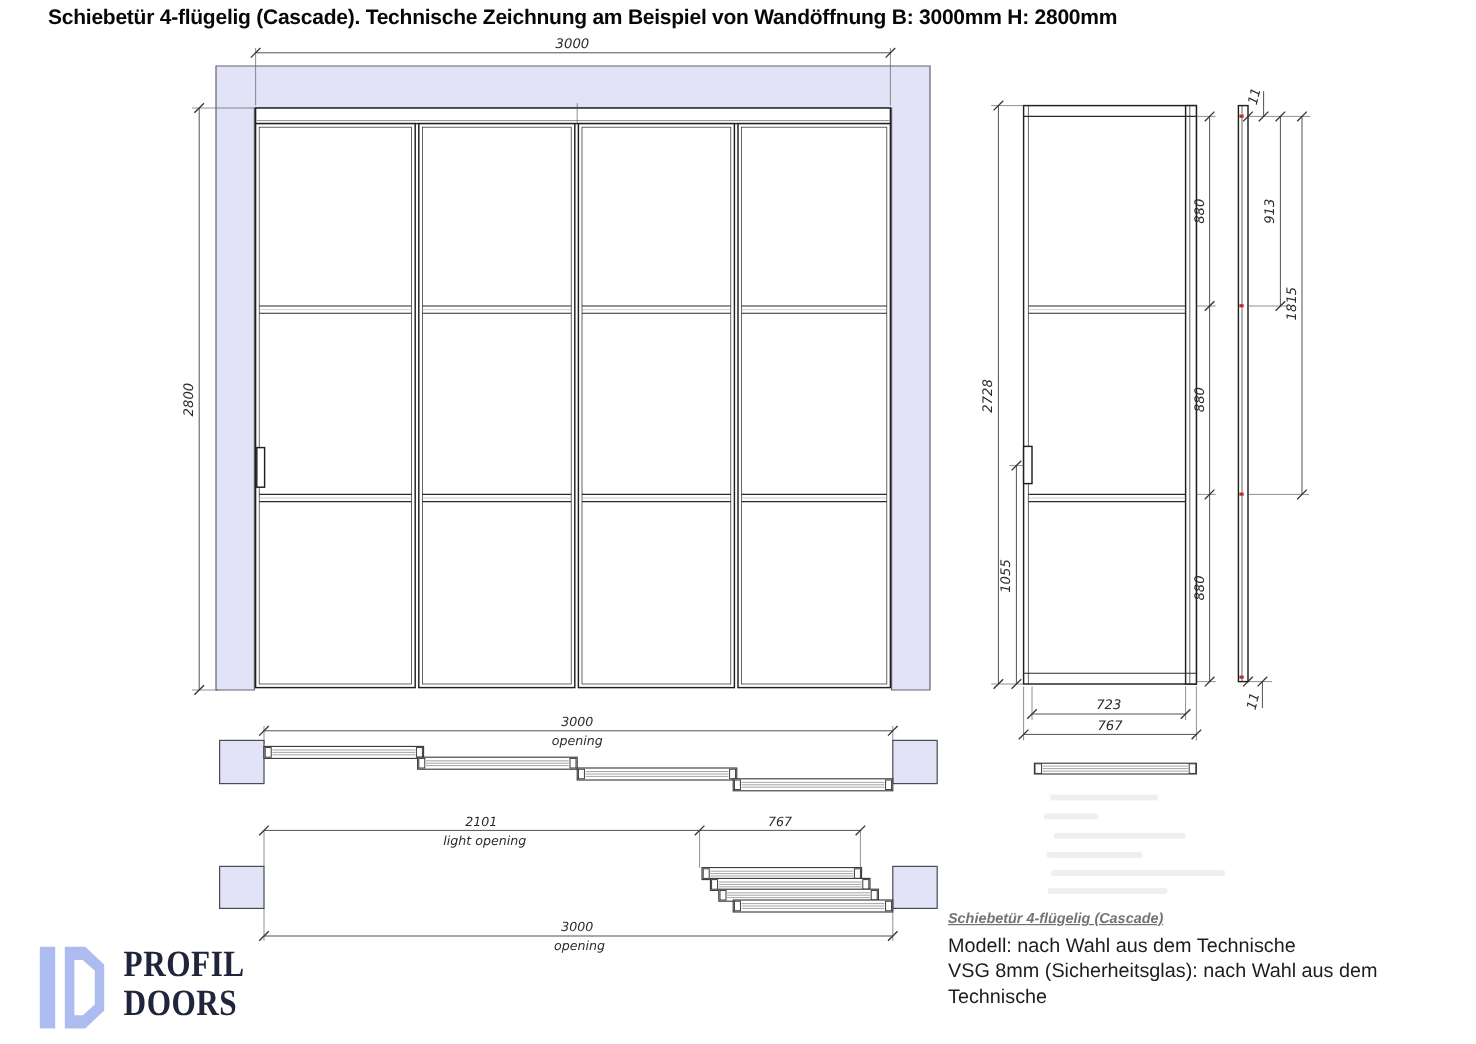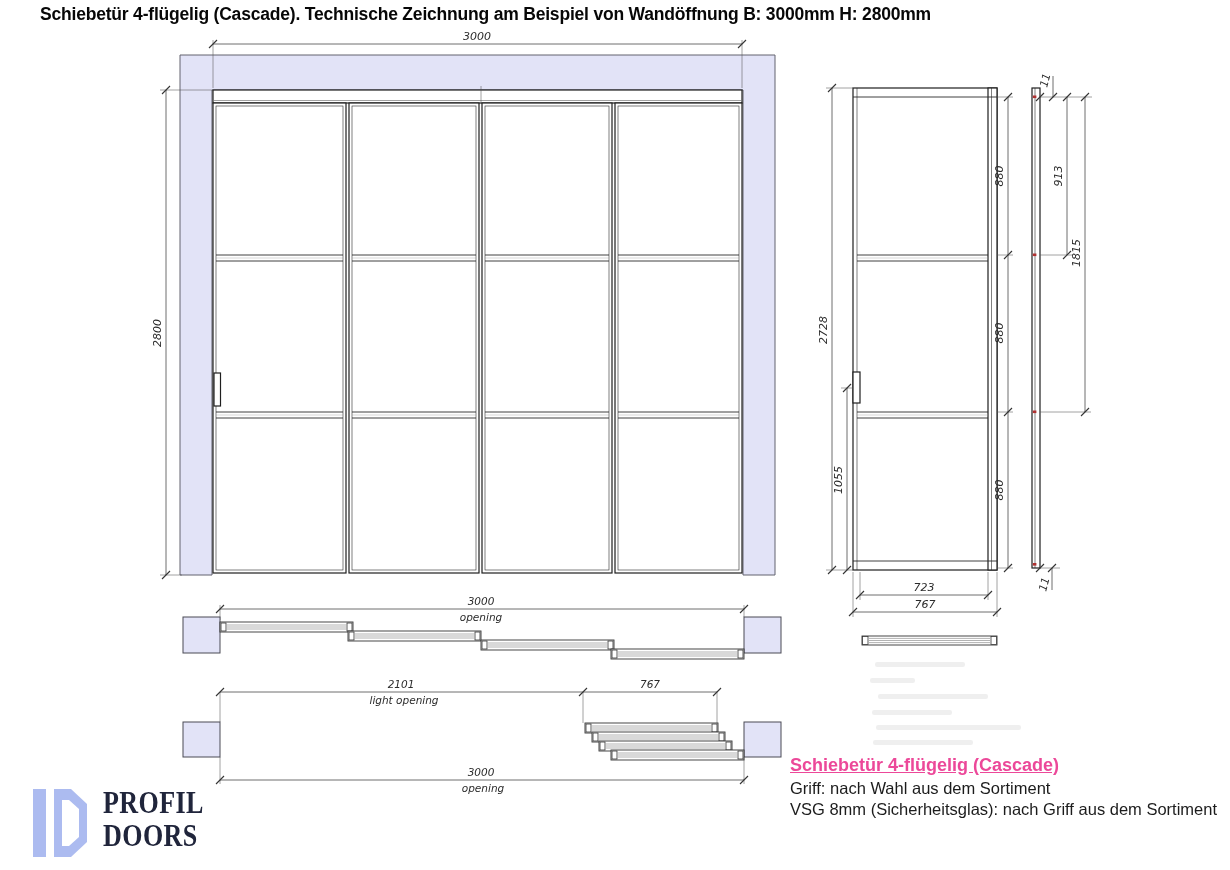--- a/index.html
+++ b/index.html
@@ -24,21 +24,21 @@
   .redmark{fill:#b03030;stroke:none;}
   .wm{fill:#e2e2e2;opacity:0.55;}
   text.dim{font:italic 11px "DejaVu Sans", sans-serif;fill:#2b2b2b;}
   text.dimsm{font:italic 10.5px "DejaVu Sans", sans-serif;fill:#2b2b2b;}
   
   .logo{position:absolute;left:33px;top:786px;display:flex;align-items:flex-start;font-family:Liberation Serif, serif;}
   .logo-text{margin-left:16px;font-weight:bold;font-size:31px;line-height:33px;
              color:#20253b;transform:scaleX(0.84);transform-origin:left top;letter-spacing:0.5px;}
   
   .specs{position:absolute;left:790px;top:755px;font-size:16.5px;line-height:21.5px;color:#1c1c1c;}
-  .specs .head{font-weight:bold;text-decoration:underline;font-size:18px;margin-bottom:1px;color:#ec4899;}
+  .specs .head{font-weight:bold;text-decoration:underline;font-size:12px;margin-bottom:1px;color:#737373;font-style:italic;}
 </style>
 </head>
 <body>
 
 <div class="page">
 
   <div class="title">Schiebetür 4-flügelig (Cascade). Technische Zeichnung am Beispiel von Wandöffnung B: 3000mm H: 2800mm</div>
 
   <svg class="draw" width="1230" height="870" viewBox="0 0 1230 870">
     <defs>
@@ -306,17 +306,17 @@
       <polygon points="29,14 36,14 46,23 46,51 36,60 29,60" fill="#ffffff"></polygon>
     </svg>
     <div class="logo-text">
       <div>PROFIL</div>
       <div>DOORS</div>
     </div>
   </div>
 
   <div class="specs">
     <div class="head">Schiebetür 4-flügelig (Cascade)</div>
-    <div>Griff: nach Wahl aus dem Sortiment</div>
-    <div>VSG 8mm (Sicherheitsglas): nach Griff aus dem Sortiment</div>
+    <div>Modell: nach Wahl aus dem Technische</div>
+    <div>VSG 8mm (Sicherheitsglas): nach Wahl aus dem Technische</div>
   </div>
 
 </div>
 
 </body></html>

